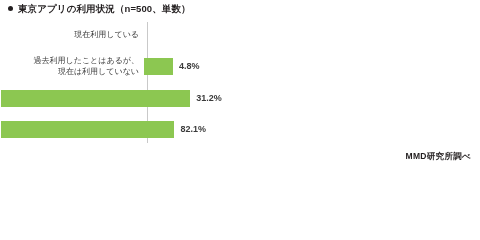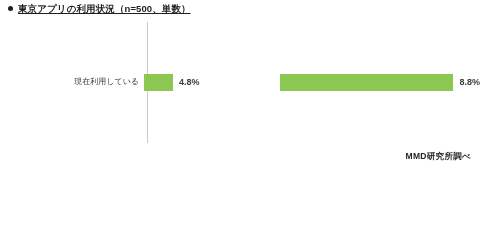--- a/index.html
+++ b/index.html
@@ -37,21 +37,20 @@
     border-radius: 50%;
     background: #231f20;
     flex: 0 0 auto;
   }
   .title-text {
     font-size: 9.5px;
     font-weight: bold;
     letter-spacing: 0.1px;
     color: #231f20;
     line-height: 1;
-    text-decoration: underline;
   }
 
   
   .plot {
     position: absolute;
     left: 0;
     top: 20px;
     width: 480px;
     height: 125px;
   }
@@ -63,21 +62,21 @@
     height: 121px;
     background: #c9c9c9;
   }
   .rows {
     position: absolute;
     left: 0;
     top: 0;
     width: 480px;
     height: 125px;
     display: flex;
-    flex-direction: row;
+    flex-direction: column;
   }
   .row {
     flex: 1 1 0;
     display: flex;
     align-items: center;
     position: relative;
   }
   .cat-label {
     width: 143px;
     padding-right: 4px;
@@ -135,33 +134,39 @@
 
   <div class="plot">
     <div class="axis-line"></div>
     <div class="rows">
 
       <div class="row">
         <div class="cat-label">現在利用している</div>
       </div>
 
       <div class="row">
+        <div class="cat-label">過去利用したことはあるが、
+現在は利用していない</div>
         <div class="bar-zone">
           <div class="bar" style="width: 29.12px; background: rgb(140, 199, 81);"></div>
           <div class="bar-value">4.8%</div>
         </div>
       </div>
 
       <div class="row">
+        <div class="bar-zone">
+          <div class="bar" style="width: 189.26px; background: rgb(140, 199, 81);"></div>
+          <div class="bar-value">31.2%</div>
+        </div>
       </div>
 
       <div class="row">
         <div class="bar-zone">
           <div class="bar" style="width: 173.49px; background: rgb(140, 199, 81);"></div>
-          <div class="bar-value">8.8%</div>
+          <div class="bar-value">82.1%</div>
         </div>
       </div>
 
     </div>
   </div>
 
   <div class="footer">MMD研究所調べ</div>
 
 </div>
 

